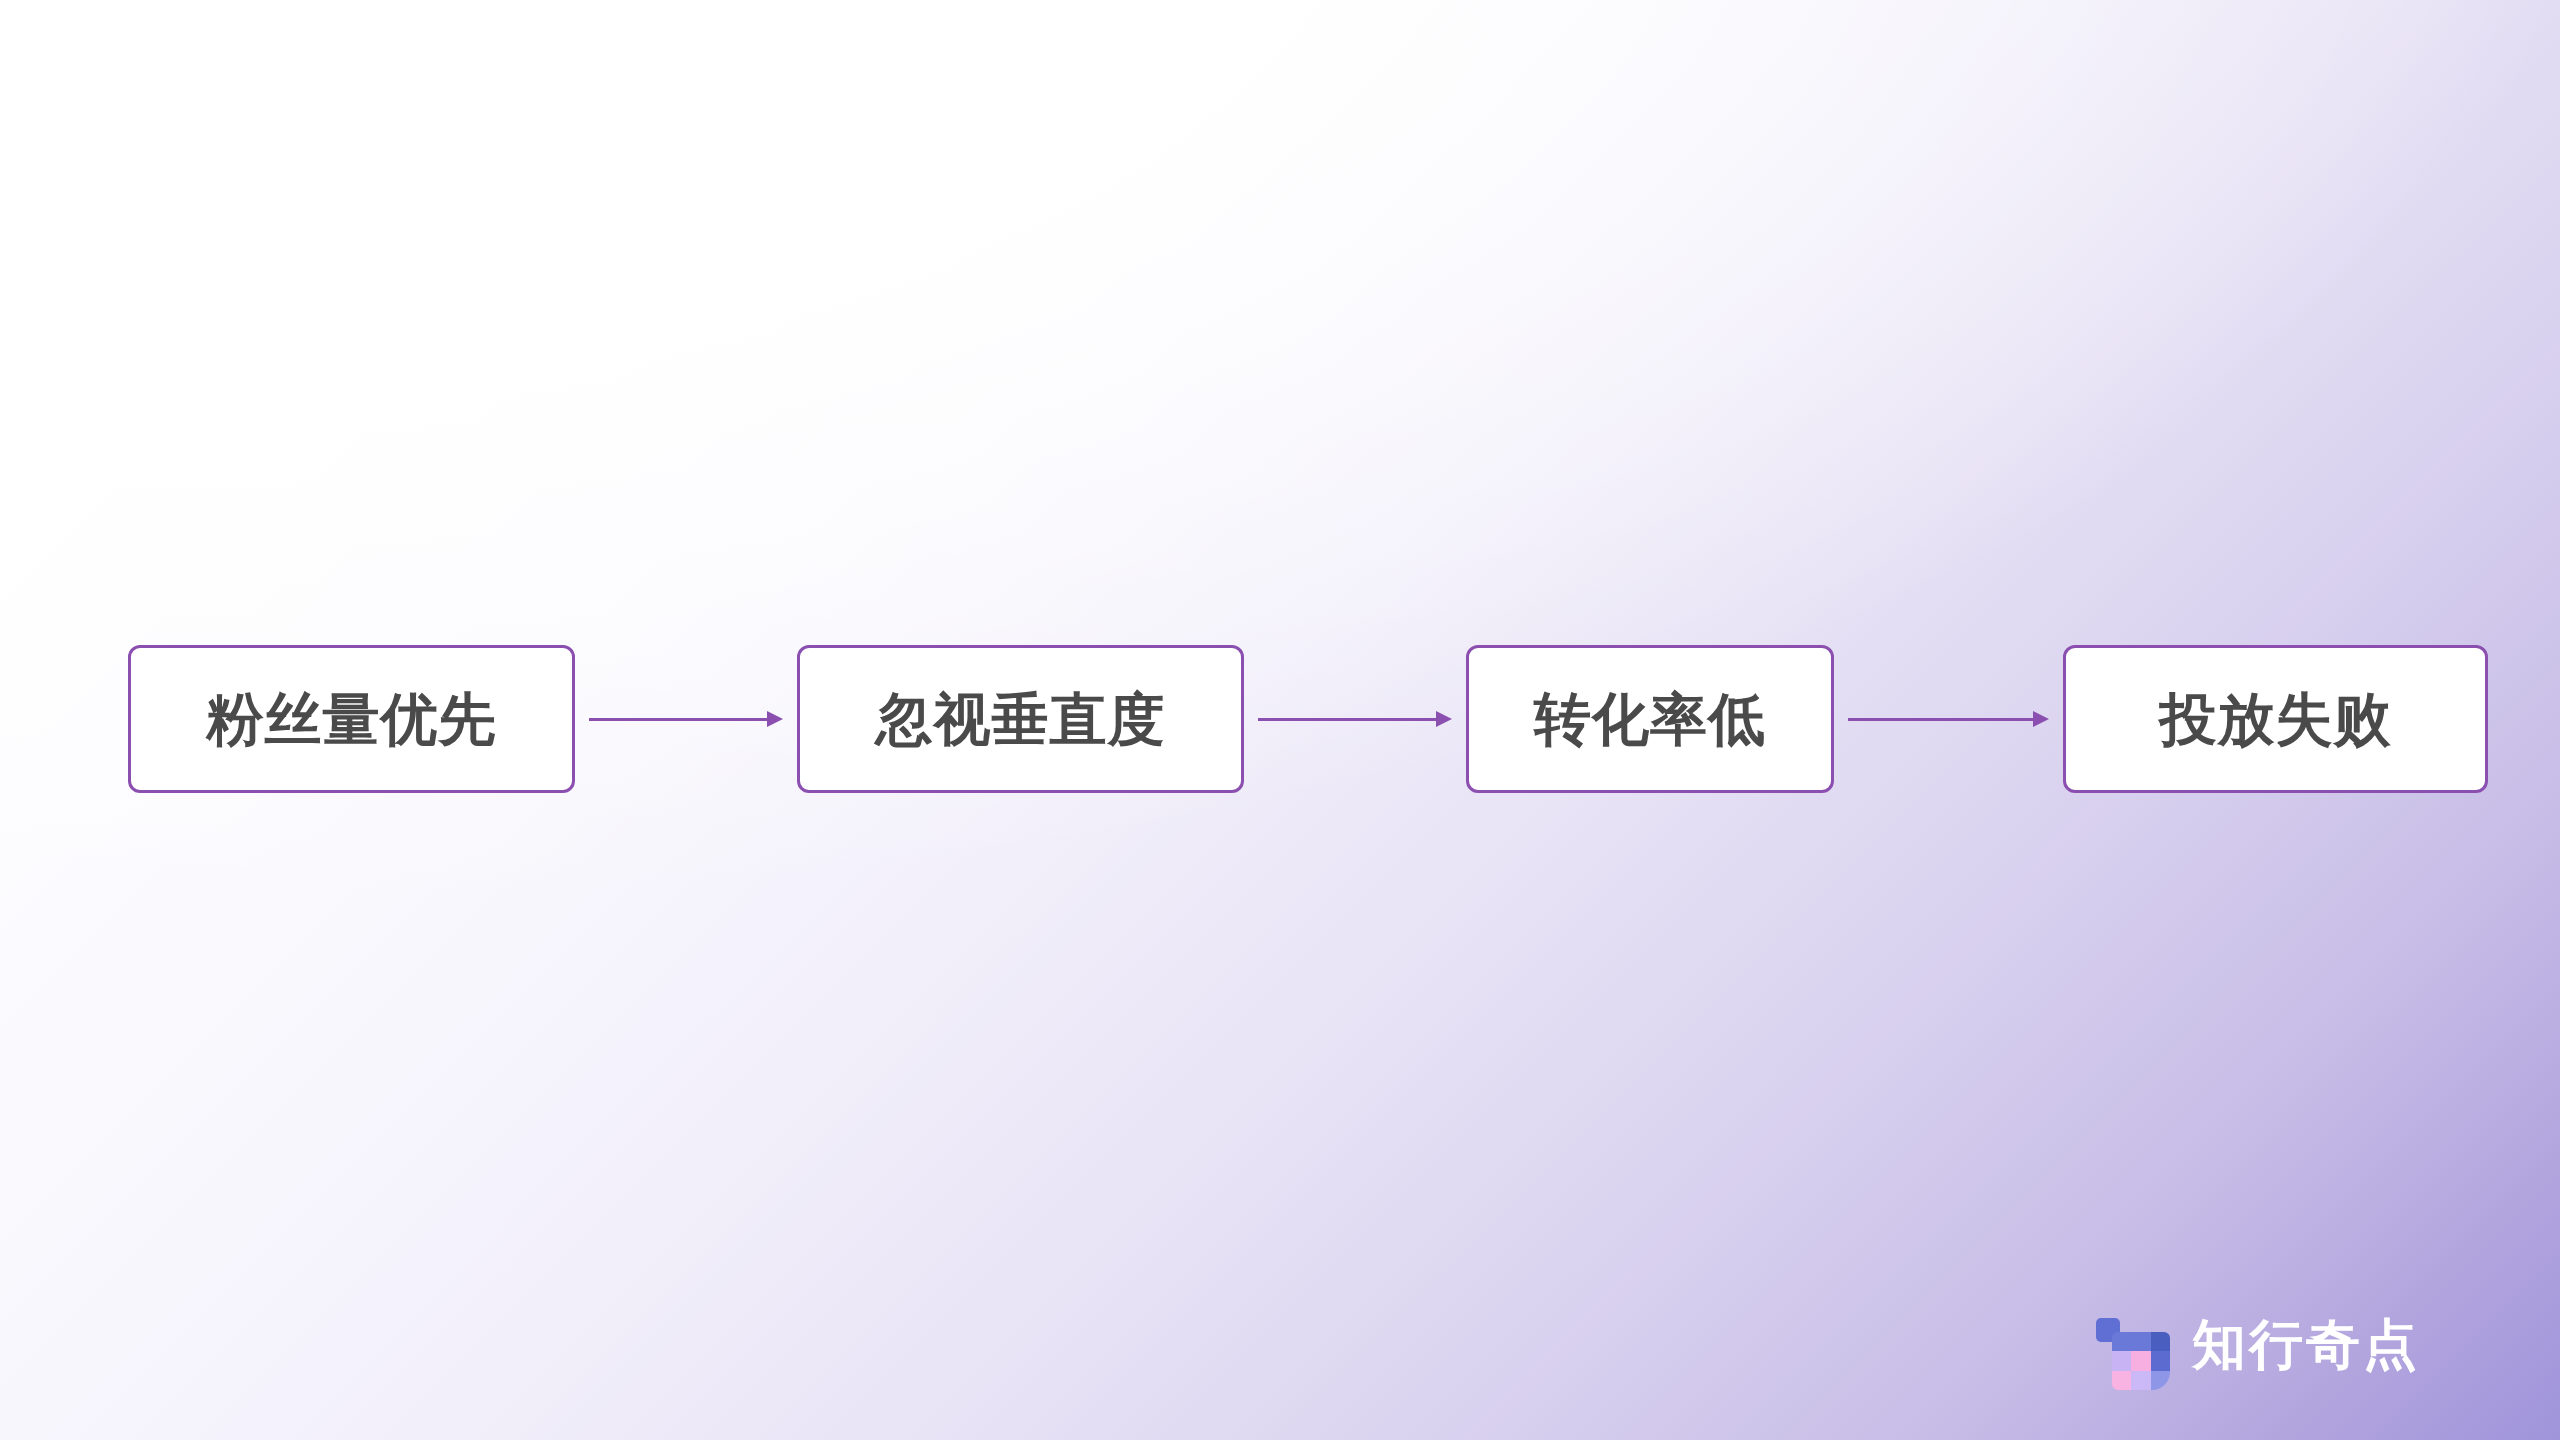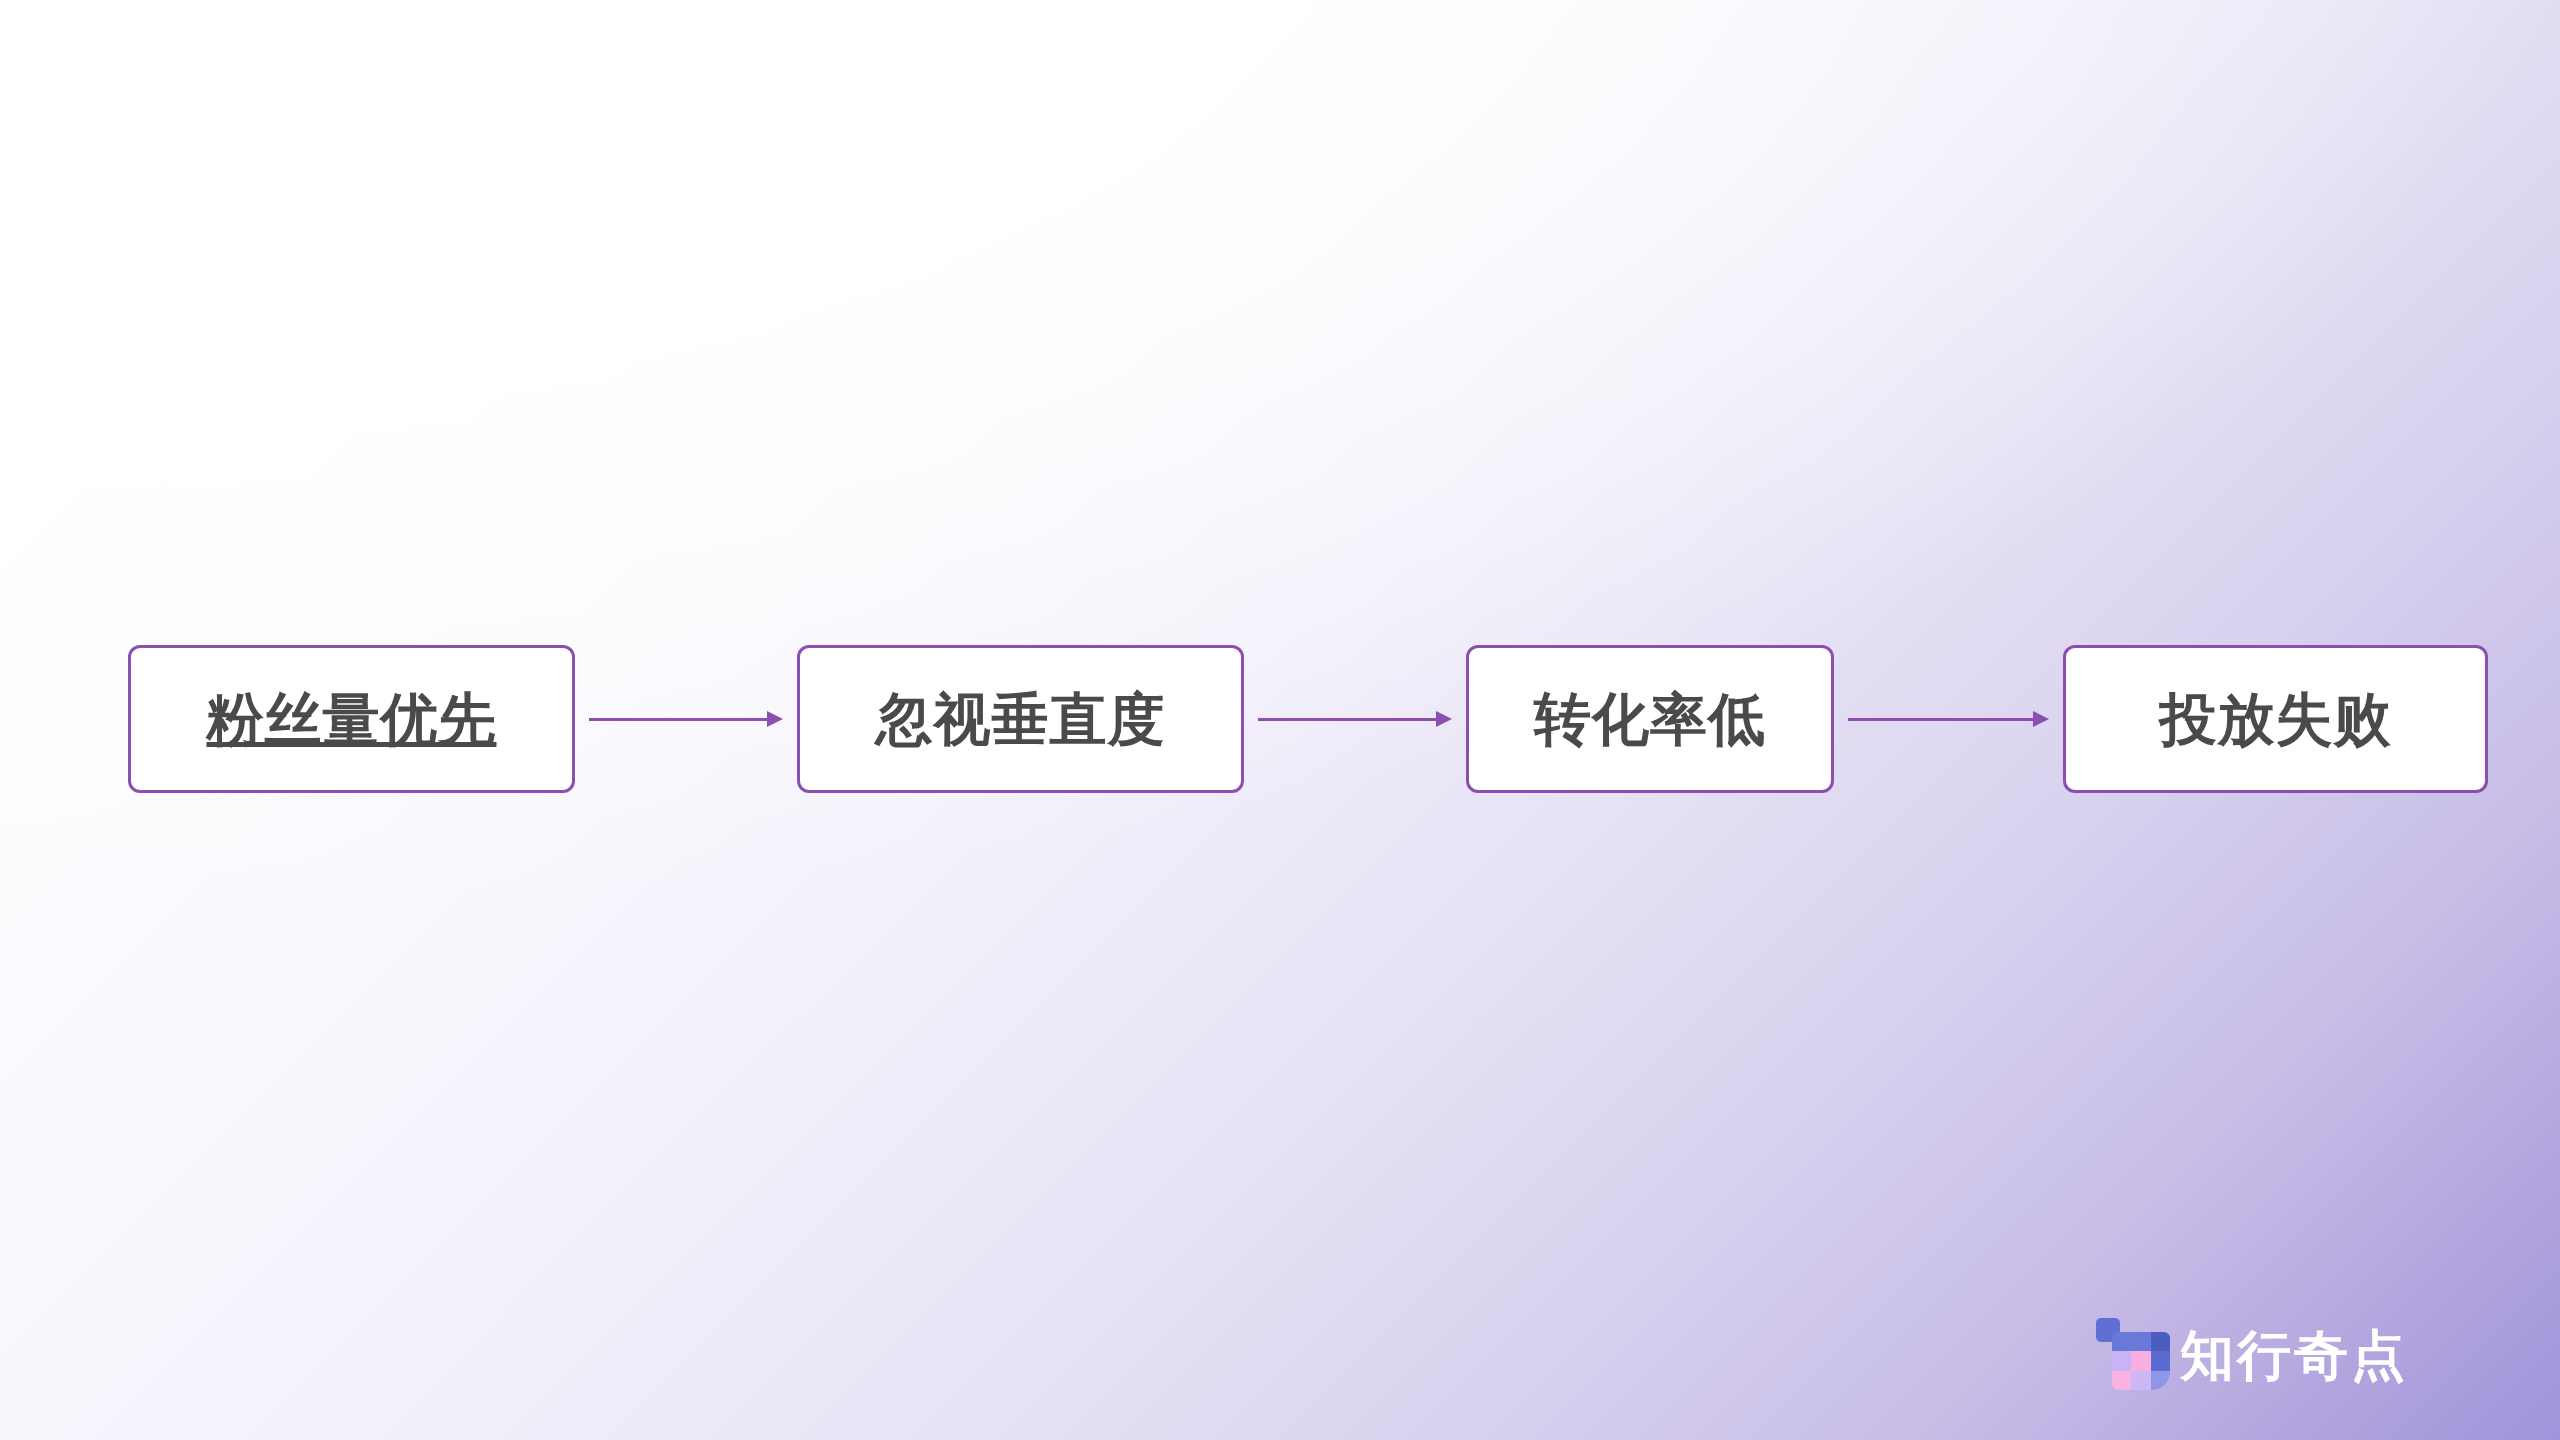--- a/index.html
+++ b/index.html
@@ -99,22 +99,22 @@
   #conn-0 .shaft { width: 180px; }
   #conn-1 .shaft { width: 180px; }
   #conn-2 .shaft { width: 187px; }
 
   
   #watermark {
     position: absolute;
     left: 2096px;
     top: 1318px;
     display: flex;
-    align-items: center;
-    gap: 10px;
+    gap: 22px;
+    font-family: Liberation Serif, serif;
   }
 
   .logo-mark {
     position: relative;
     width: 74px;
     height: 74px;
     flex: 0 0 auto;
   }
   .logo-mark .detached {
     position: absolute;
@@ -149,21 +149,21 @@
   }
 </style>
 </head>
 <body>
 
 <div id="canvas">
 
   <div id="flow">
 
     <div class="node" id="node-0" style="border-color: rgb(139, 79, 176); background: rgb(255, 255, 255);">
-      <span class="node-label" style="color: rgb(74, 74, 74); text-decoration: underline;">粉丝量优先</span>
+      <span class="node-label" style="color: rgb(74, 74, 74);">粉丝量优先</span>
     </div>
 
     <div class="connector" id="conn-0">
       <span class="shaft" style="background: rgb(139, 79, 176);"></span>
       <span class="head" style="border-left-color: rgb(139, 79, 176);"></span>
     </div>
 
     <div class="node" id="node-1" style="border-color: rgb(139, 79, 176); background: rgb(255, 255, 255);">
       <span class="node-label" style="color: rgb(74, 74, 74);">忽视垂直度</span>
     </div>

